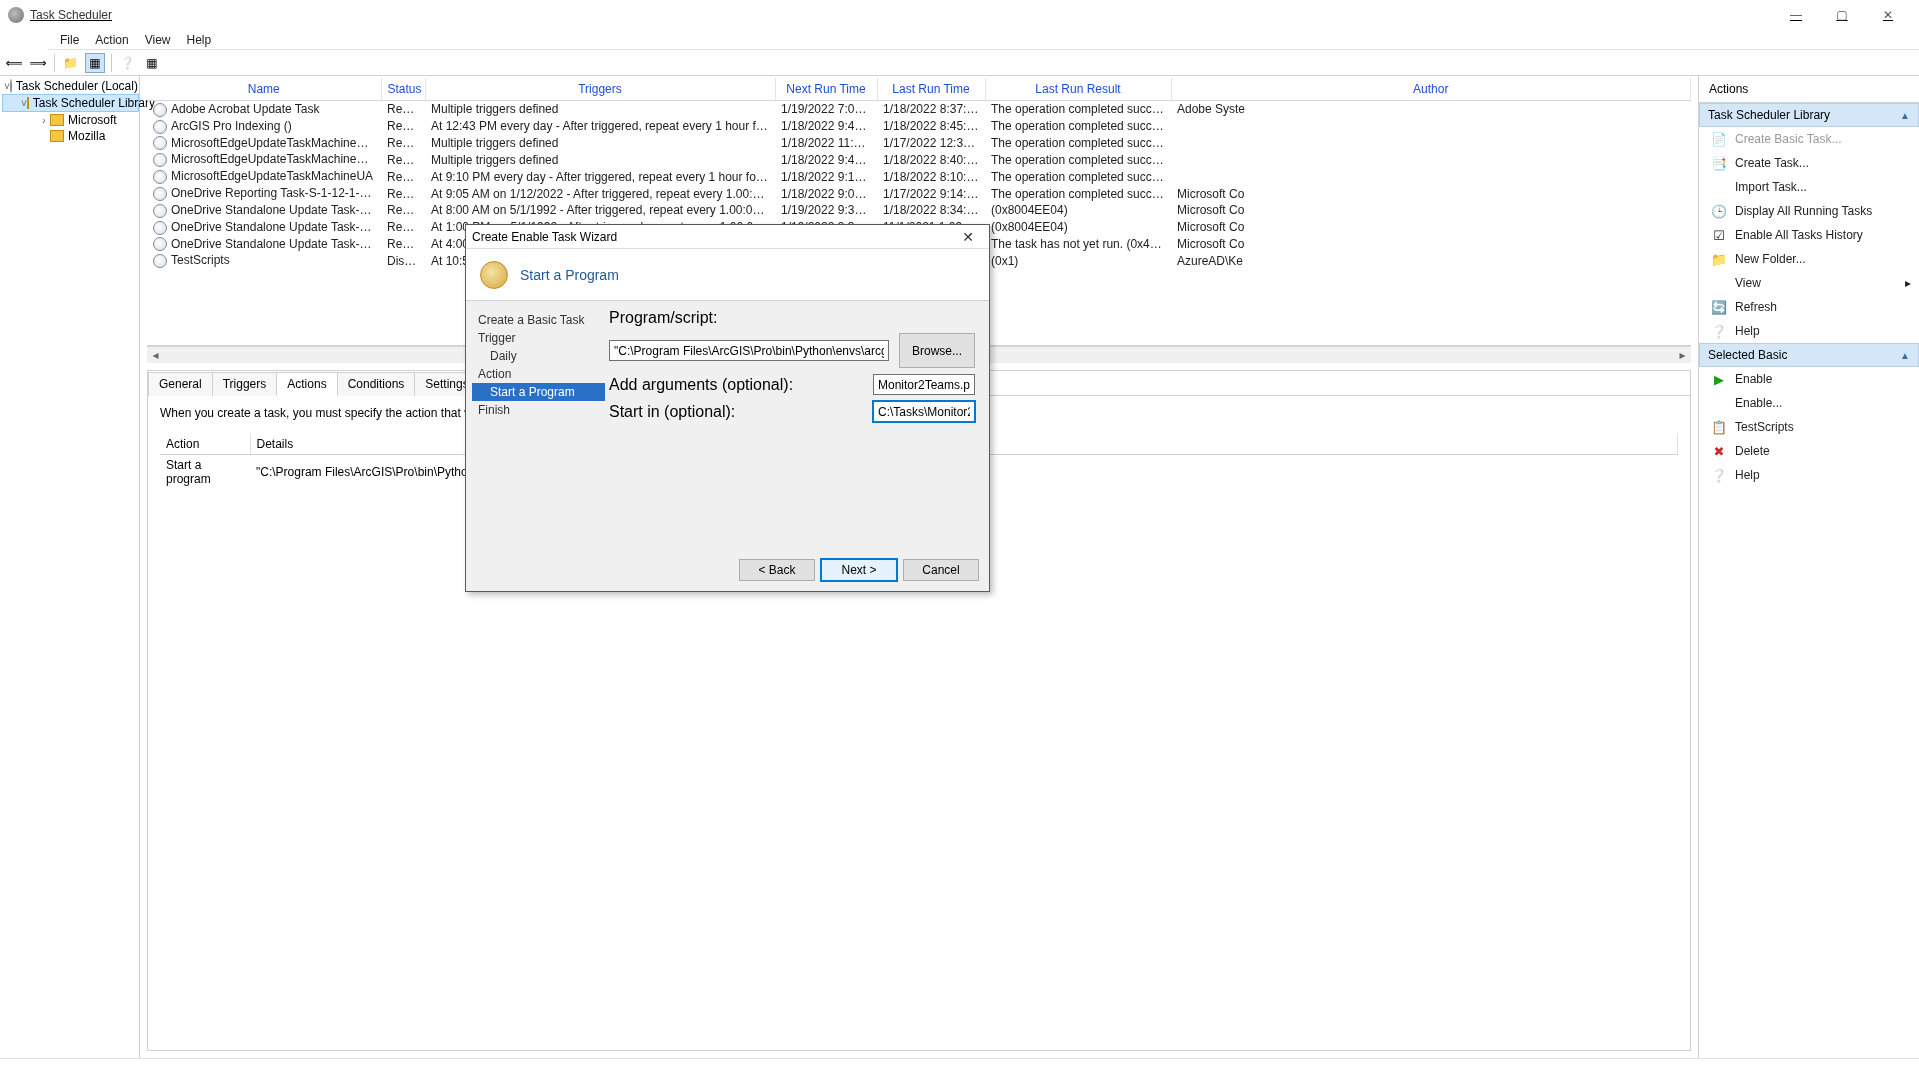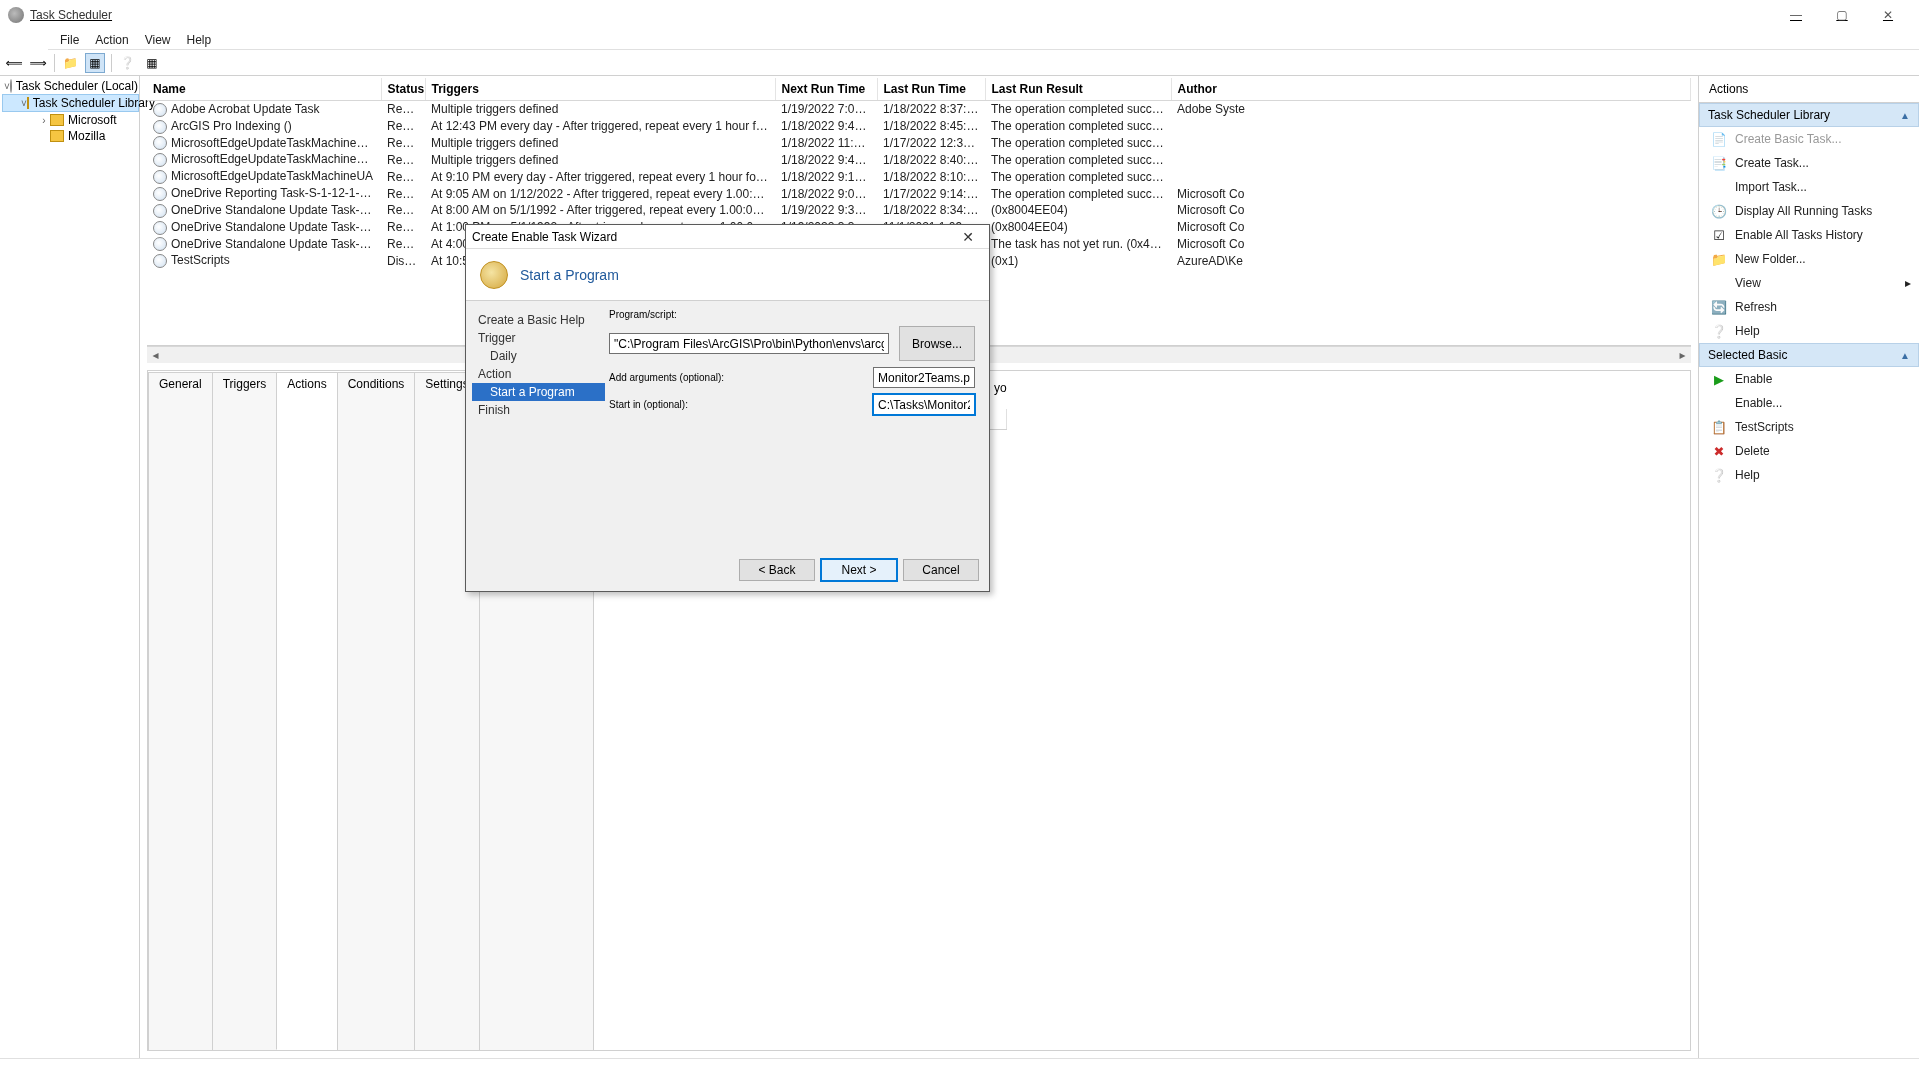--- a/index.html
+++ b/index.html
@@ -27,28 +27,28 @@
 .tree-item { display:flex; align-items:center; padding: 1px 2px; white-space: nowrap;}
 .tree-item .exp { width:12px; text-align:center; color:#666; font-size:10px;}
 .tree-item .folder { width:14px; height:12px; background:#f5c542; border:1px solid #c09010; margin-right:4px; display:inline-block;}
 .tree-item .clock { width:14px; height:14px; border-radius:50%; border:1px solid #888; margin-right:4px; display:inline-block; position:relative;}
 .tree-item.sel { background:#cce8ff; border:1px solid #99c9ef;}
 .tree-item.l1{padding-left:18px;} .tree-item.l2{padding-left:36px;}
 
 .center { flex: 1; display:flex; flex-direction:column; border-right:1px solid #d0d0d0;}
 .tasklist { flex:0 0 268px; overflow:hidden; border-bottom:1px solid #d0d0d0; margin:2px 7px 0 7px;}
 .tasklist table { width:100%; border-collapse: collapse; table-layout:fixed;}
-.tasklist th { text-align:left; font-weight:bold; padding:4px 6px; border-right:1px solid #e4e4e4; border-bottom:1px solid #d7d7d7; background:#fff; color:#000000; white-space:nowrap; overflow:hidden;}
+.tasklist th { text-align:center; font-weight:normal; padding:4px 6px; border-right:1px solid #e4e4e4; border-bottom:1px solid #d7d7d7; background:#fff; color:#1d4ed8; white-space:nowrap; overflow:hidden;}
 .tasklist td { padding:1px 6px; white-space:nowrap; overflow:hidden; text-overflow:ellipsis; color:#222;}
 .tasklist .task-icon{ width:14px; height:14px; border-radius:50%; border:1px solid #888; display:inline-block; vertical-align:middle; margin-right:4px; background:radial-gradient(circle at 40% 40%, #fff, #d0e0f0);}
 .scrollbar-h{height:17px; background:#f0f0f0; border-top:1px solid #d7d7d7; display:flex; margin:0 7px;}
 .scrollbar-h .arrow{width:17px; display:flex; align-items:center; justify-content:center; color:#666;}
 .scrollbar-h .track{flex:1;}
 
-.details { flex:1; margin:7px; border:1px solid #d0d0d0; display:flex; }
+.details { flex:1; margin:7px; border:1px solid #d0d0d0; display:flex; flex-direction:column;}
 .tabs { display:flex; border-bottom:1px solid #d0d0d0; background:#fff;}
 .tabs .tab{ padding:4px 10px; border:1px solid #d0d0d0; border-bottom:none; margin-right:-1px; background:#f7f7f7; position:relative; top:1px;}
 .tabs .tab.active{ background:#fff; border-bottom:1px solid #fff;}
 .details-body{padding:10px 12px;}
 .details-table{width:100%; margin-top:14px; border-collapse:collapse;}
 .details-table th{text-align:left; font-weight:normal; padding:3px 6px; border-bottom:1px solid #d0d0d0; border-right:1px solid #e0e0e0;}
 .details-table td{padding:3px 6px;}
 
 
 .actions { width:220px; background:#fff;}
@@ -67,21 +67,21 @@
 .dialog-header{height:52px; background:#fff; display:flex; align-items:center; padding:0 14px; gap:12px; border-bottom:1px solid #d0d0d0;}
 .dialog-header .icon{width:28px; height:28px; border-radius:50%; background:radial-gradient(circle at 40% 40%, #f5e4a3, #d4a63c); border:1px solid #c09020;}
 .dialog-header .h{color:#215a9c; font-size:14px;}
 .dialog-body{display:flex; height:248px;}
 .dialog-nav{width:148px; padding:10px 0 0 6px;}
 .dialog-nav .step{padding:2px 4px 2px 6px; color:#333;}
 .dialog-nav .step.sub{padding-left:18px;}
 .dialog-nav .step.sel{background:#2b70c7; color:#fff;}
 .dialog-form{flex:1; padding:8px 14px 0 4px;}
 .form-row{display:flex; align-items:center; margin-bottom:6px;}
-.form-row label{font-size:10px;}
+.form-row label{font-size:16px;}
 .form-row input[type=text]{border:1px solid #707070; padding:2px 4px; height:21px; font-size:12px; background:#fff;}
 .form-row input.focused{border:1px solid #0078d7; outline:1px solid #0078d7;}
 .form-row button{height:35px; padding:0 12px; background:#e1e1e1; border:1px solid #adadad;}
 .dialog-buttons{position:absolute; bottom:10px; right:10px; display:flex; gap:6px;}
 .dialog-buttons button{width:76px; height:22px; background:#e1e1e1; border:1px solid #adadad;}
 .dialog-buttons button.primary{border:1px solid #0078d7; outline:1px solid #0078d7; background:#e5f1fb;}
 
 
 .statusbar{height:22px; border-top:1px solid #e0e0e0;}
 </style>
@@ -371,21 +371,21 @@
   <div class="dialog-titlebar">
     <span class="t">Create Enable Task Wizard</span>
     <span class="close">✕</span>
   </div>
   <div class="dialog-header">
     <span class="icon"></span>
     <span class="h">Start a Program</span>
   </div>
   <div class="dialog-body">
     <div class="dialog-nav" id="wizard-steps">
-        <div class="step">Create a Basic Help</div>
+        <div class="step">Create a Basic Task</div>
         <div class="step">Trigger</div>
         <div class="step sub">Daily</div>
         <div class="step">Action</div>
         <div class="step sub sel">Start a Program</div>
         <div class="step">Finish</div>
       </div>
     <div class="dialog-form">
       <div class="form-row">
           <label>Program/script:</label>
         </div>

